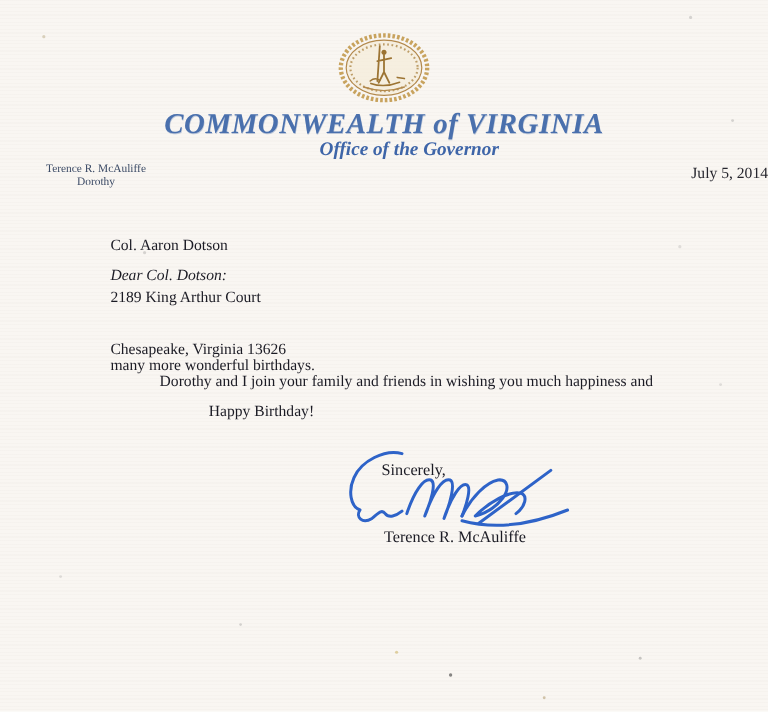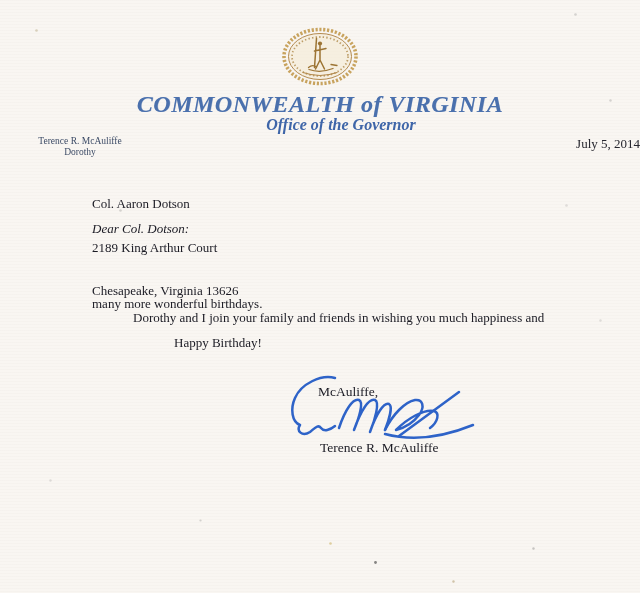--- a/index.html
+++ b/index.html
@@ -135,21 +135,21 @@
   <div class="salutation">Dear Col. Dotson:</div>
 
 
   <div class="para p2">
     <div class="line">many more wonderful birthdays.</div>
     <div class="line indent">Dorothy and I join your family and friends in wishing you much happiness and</div>
   </div>
 
   <div class="closing-line">Happy Birthday!</div>
 
-  <div class="valediction">McAuliffe,</div>
+  <div class="valediction">Sincerely,</div>
 
   <svg class="signature-svg" viewBox="0 0 200 80" aria-hidden="true">
     <g fill="none" stroke="#2e63c8" stroke-width="2.5" stroke-linecap="round" stroke-linejoin="round">
       <path d="M52,6 C38,2 18,12 12,26 C7,37 9,50 17,53 C13,59 19,65 27,60 C32,56 35,52 38,56 C41,60 47,58 52,54"></path>
       <path d="M56,56 C62,38 70,26 76,28 C81,30 76,46 71,58 C78,38 86,26 92,28 C97,30 92,48 87,60 C93,42 101,30 106,32 C110,34 106,48 102,58"></path>
       <path d="M102,58 C110,42 122,30 132,28 C140,27 142,35 136,43 C130,51 121,56 113,58 C125,46 141,37 151,39 C157,41 155,50 147,56"></path>
       <path d="M116,64 L176,20"></path>
       <path d="M102,62 C128,69 158,66 190,53"></path>
     </g>
   </svg>

